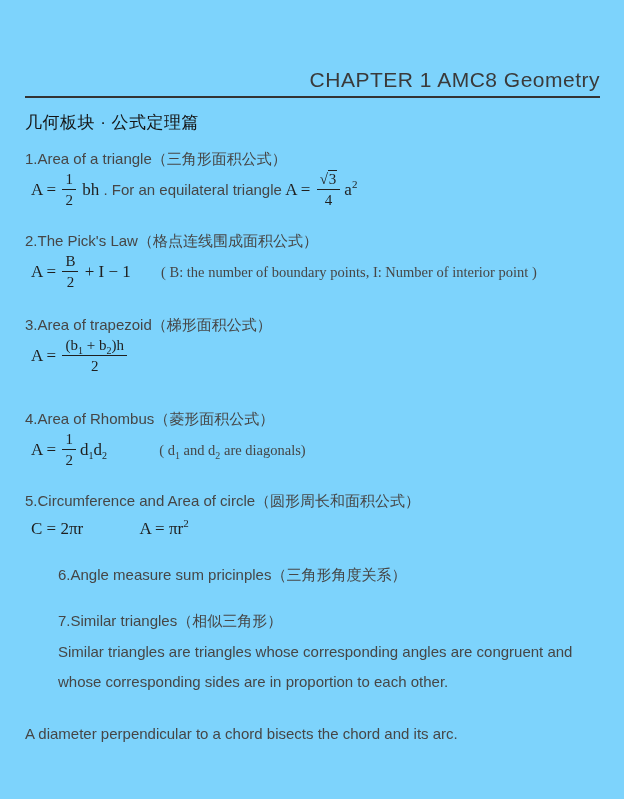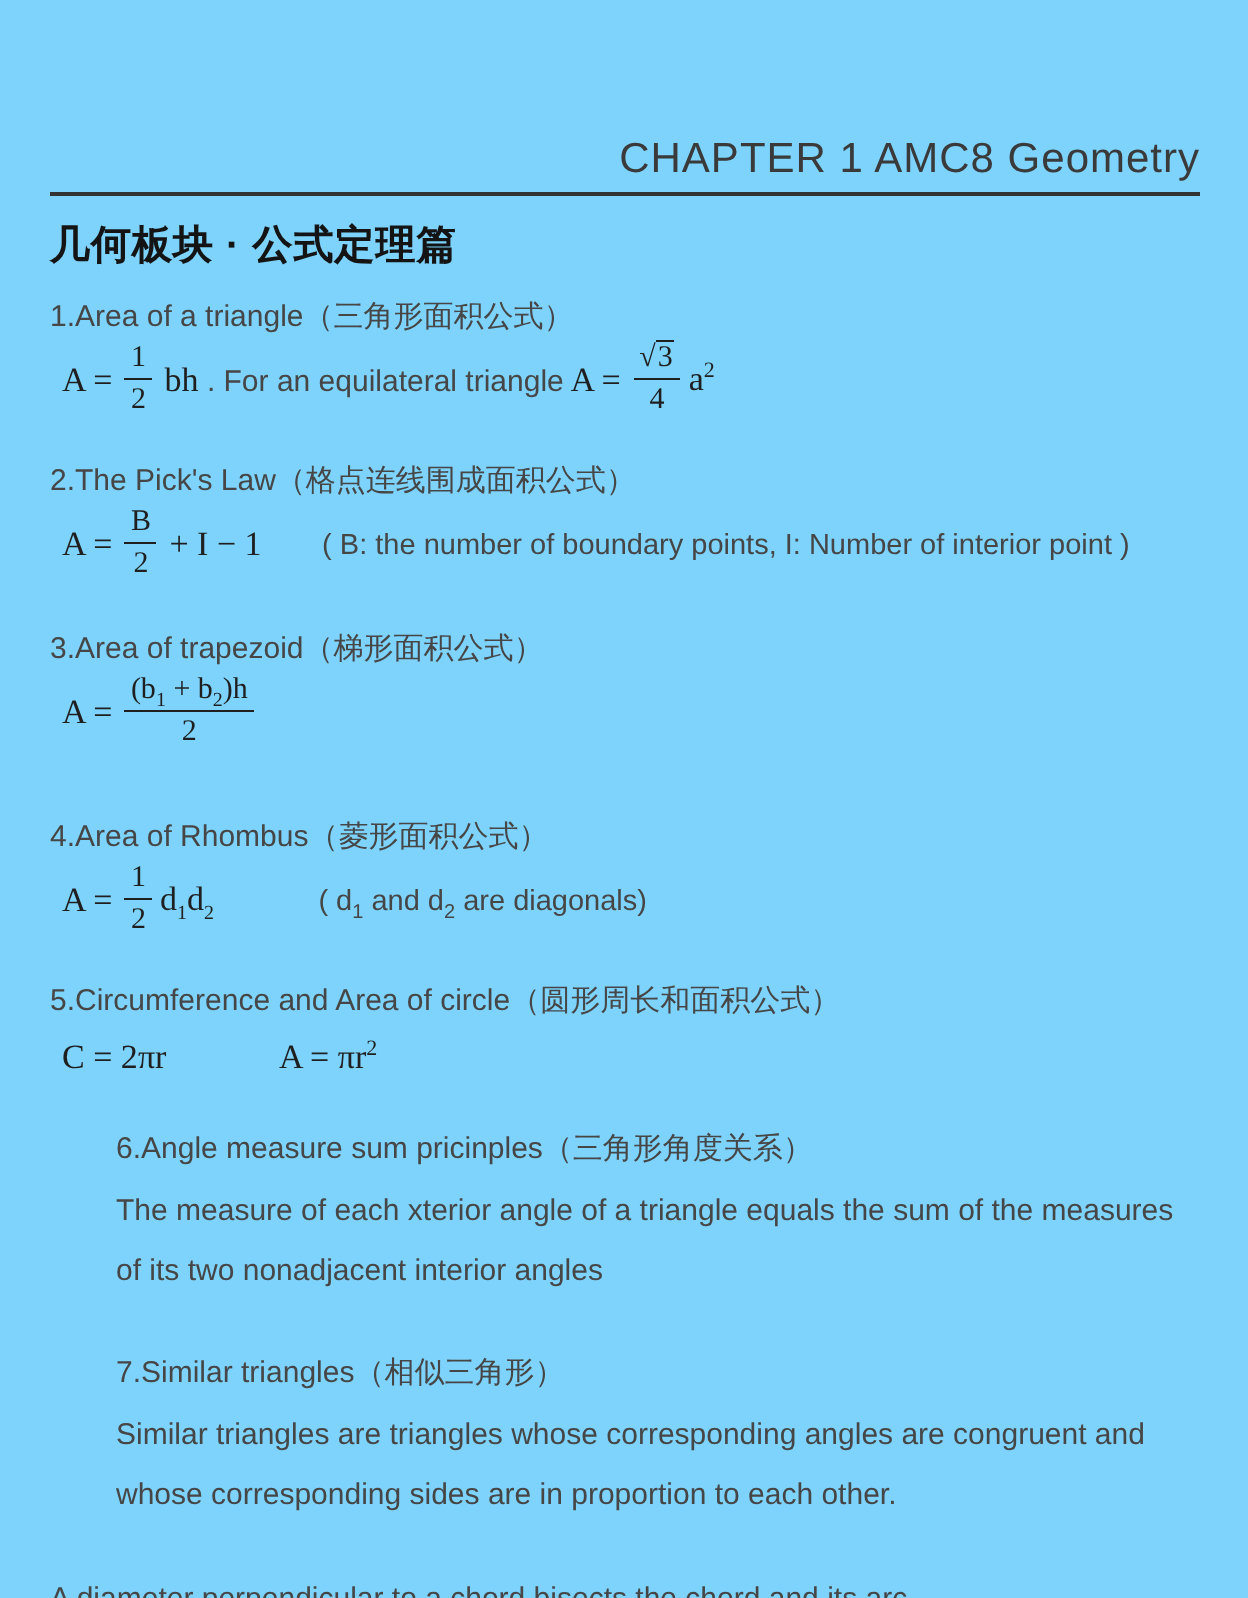--- a/index.html
+++ b/index.html
@@ -26,23 +26,23 @@
   }
   .chapter-title {
     font-size: 21px;
     line-height: 26px;
     color: #3a3a3a;
     letter-spacing: 0.5px;
   }
   
   .section-heading {
     margin: 14px 0 0 0;
-    font-size: 20px;
+    font-size: 17px;
     line-height: 22px;
-    font-weight: 700;
+    font-weight: 400;
     color: #141414;
     letter-spacing: 0.5px;
   }
   
   .item { margin-top: 18px; }
   .item.gap-lg { margin-top: 26px; margin-left: 33px; }
   .item-label {
     font-size: 15px;
     line-height: 20px;
     color: #464646;
@@ -87,21 +87,21 @@
   .sqrt-sign { font-style: normal; }
   .radicand { border-top: 1px solid #1f1f1f; padding: 0 1px; }
   sub { font-size: 10px; line-height: 0; }
   sup { font-size: 11px; line-height: 0; }
   .mid-text {
     font-family: Liberation Sans, sans-serif;
     font-size: 15px;
     color: #464646;
   }
   .formula-note {
-    font-family: Liberation Sans, sans-serif;
+    font-family: Liberation Serif, serif;
     font-size: 14.5px;
     color: #464646;
     margin-left: 26px;
   }
   .formula-note.far { margin-left: 48px; }
   .fgroup-gap { margin-left: 52px; margin-top: 41px; }
   .tight { margin-left: 2px; }
 </style>
 </head>
 <body>
@@ -156,21 +156,20 @@
   <section class="item" style="margin-top:20px">
     <div class="item-label">5.Circumference and Area of circle（圆形周长和面积公式）</div>
     <div class="formula-row" style="margin-top:8px">
       <span><span class="fm">C = 2</span><span class="fm it">πr</span></span>
       <span class="fgroup-gap"><span class="fm">A =</span> <span class="fm it"><span>πr</span><sup>2</sup></span></span>
     </div>
   </section>
 
   <section class="item gap-lg">
     <div class="item-label">6.Angle measure sum pricinples（三角形角度关系）</div>
-    <p class="item-body">The measure of each xterior angle of a triangle equals the sum of the measures of its two nonadjacent interior angles</p>
   </section>
 
   <section class="item gap-lg">
     <div class="item-label">7.Similar triangles（相似三角形）</div>
     <p class="item-body">Similar triangles are triangles whose corresponding angles are congruent and whose corresponding sides are in proportion to each other.</p>
   </section>
 
   <section class="item" style="margin-top:22px">
     <p class="item-body">A diameter perpendicular to a chord bisects the chord and its arc.</p>
   </section>

